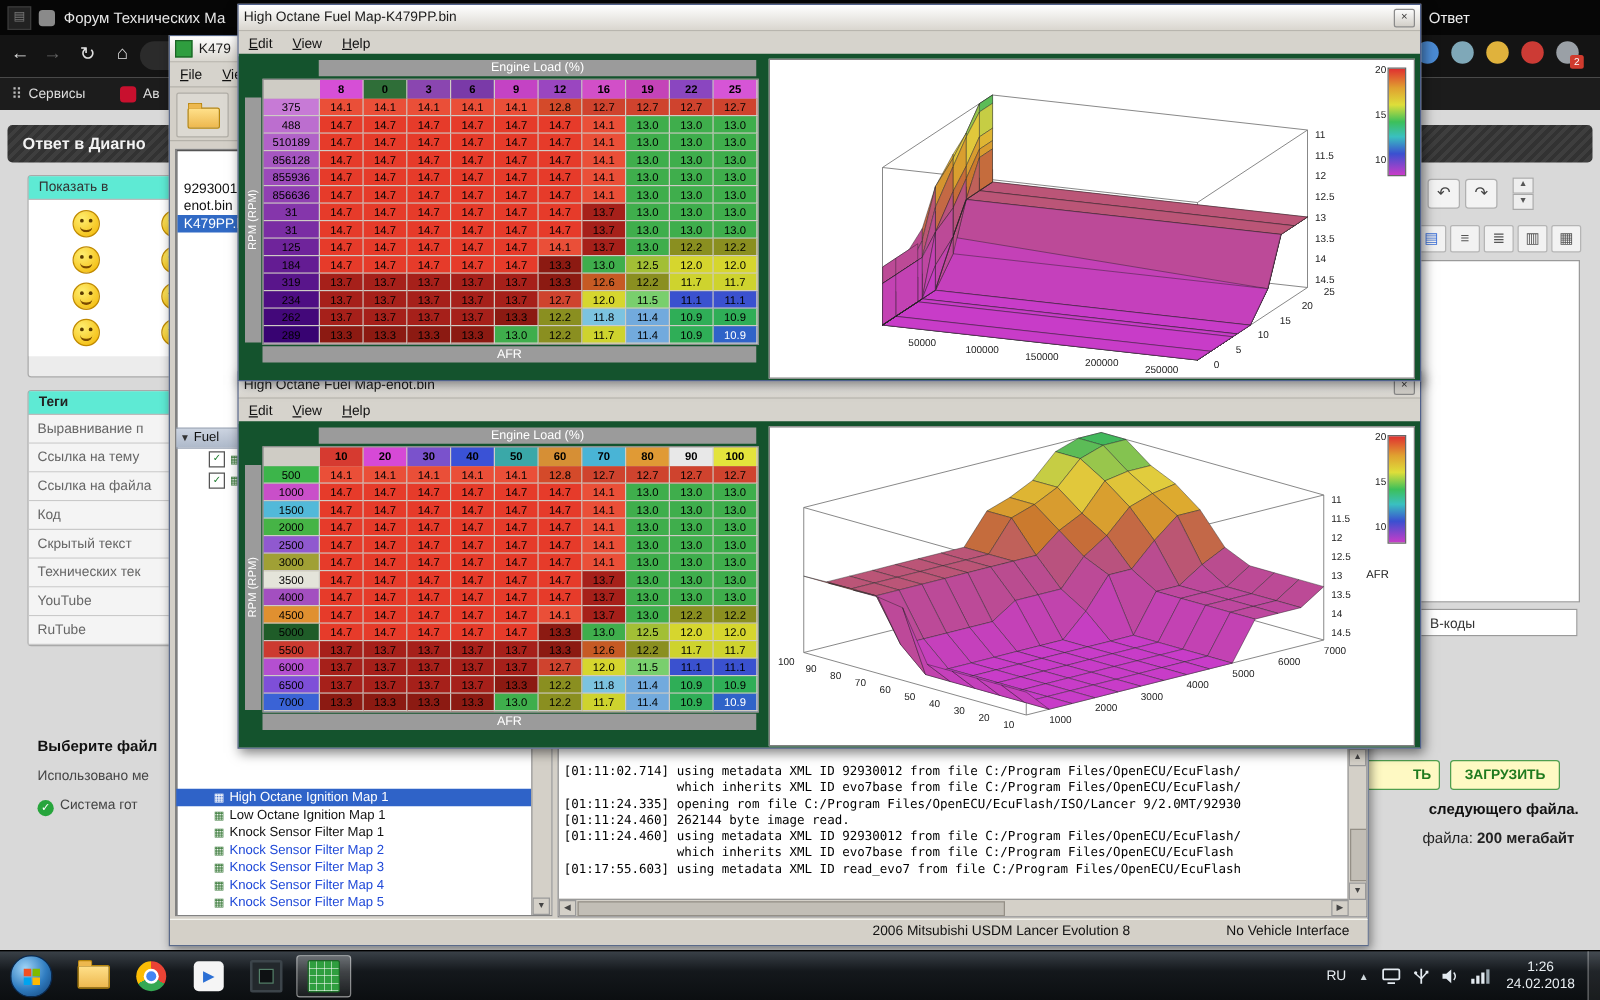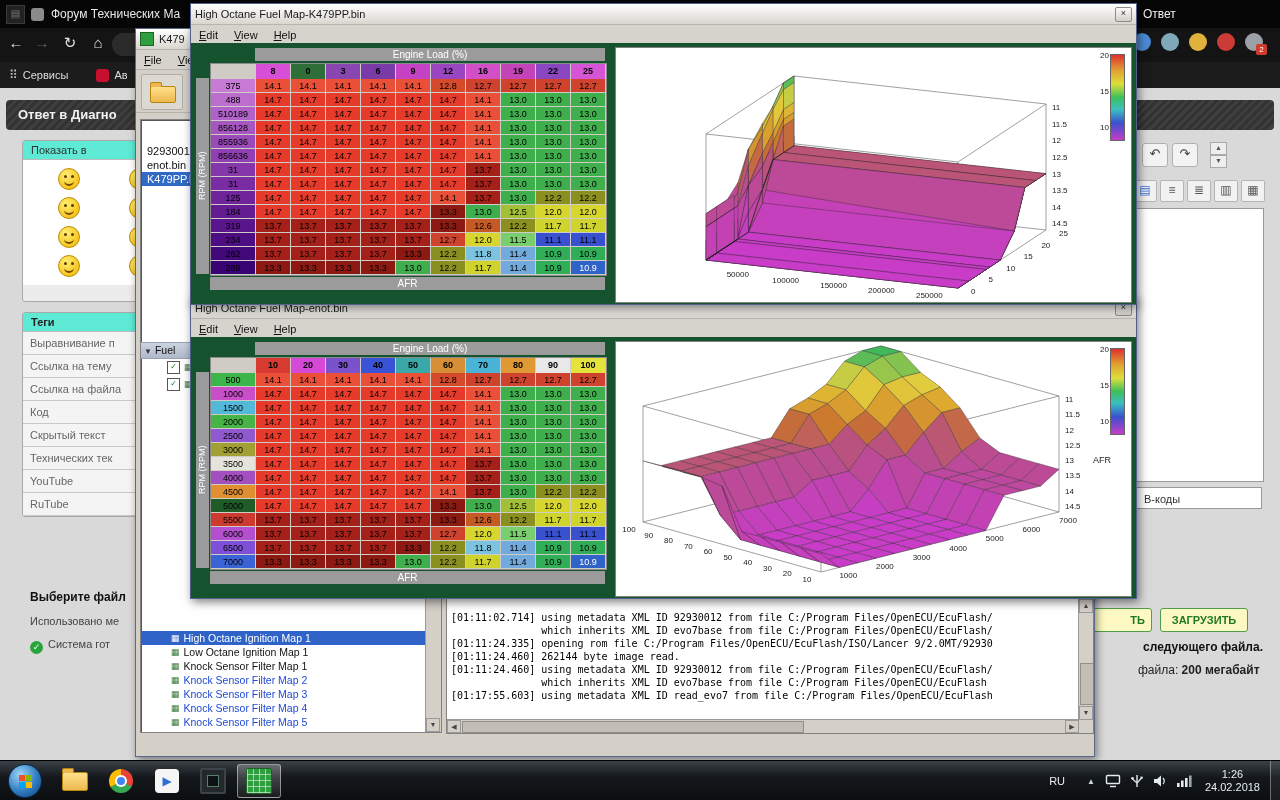--- a/index.html
+++ b/index.html
@@ -151,21 +151,21 @@
   .ic-chrome i b{width:8px;height:8px;border-radius:50%;background:#4285f4;display:block;}
   .ic-player{width:24px;height:24px;background:#f5f5f5;border-radius:4px;color:#2b6fd4;font-size:12px;
     text-align:center;line-height:24px;}
   .ic-chip{width:22px;height:22px;background:#23282c;border:2px solid #3c444a;border-radius:2px;
     display:flex;align-items:center;justify-content:center;}
   .ic-chip i{width:10px;height:10px;background:#0e1113;border:1px solid #55806a;display:block;}
   .ic-ecu{width:24px;height:24px;background:#2f9e3f;border:1px solid #1c6326;border-radius:2px;
     background-image:repeating-linear-gradient(0deg,rgba(255,255,255,.55) 0 1px,transparent 1px 6px),
       repeating-linear-gradient(90deg,rgba(255,255,255,.55) 0 1px,transparent 1px 6px);}
   .tray{margin-left:auto;display:flex;align-items:center;color:#e8eef2;font-size:11px;}
-  .tray .lang{margin-right:22px;text-align:right;}
+  .tray .lang{margin-right:10px;text-align:right;}
   .tray .expand{font-size:8px;color:#cfd8dc;margin-right:10px;}
   .tray svg{margin-right:9px;}
   .clock{text-align:center;line-height:13px;margin:0 10px 0 4px;}
   .show-desktop{width:9px;height:40px;border-left:1px solid rgba(255,255,255,.35);background:rgba(255,255,255,.06);}
 </style>
 </head>
 <body>
 
 <div id="browser">
   <div class="tabstrip">
@@ -378,20 +378,24 @@
     <div class="vsb" style="width:14px">
       <div class="sb-btn" style="top:0">▲</div>
       <div class="sb-thumb" style="bottom:28px;height:40px"></div>
       <div class="sb-btn" style="bottom:13px">▼</div>
     </div>
     <div class="hsb">
       <div class="sb-btn" style="left:0;top:0;height:13px;line-height:11px">◀</div>
       <div class="sb-thumb" style="left:15px;top:1px;height:10px;width:340px"></div>
       <div class="sb-btn" style="left:auto;right:0;top:0;height:13px;line-height:11px">▶</div>
     </div>
+  </div>
+  <div class="statusbar">
+    <span class="abs" style="left:562px;top:3px">2006 Mitsubishi USDM Lancer Evolution 8</span>
+    <span class="abs" style="left:845px;top:3px">No Vehicle Interface</span>
   </div>
 </div>
 
 <div class="map-win" id="win-map-bottom">
   <div class="titlebar">
     <span>High Octane Fuel Map-enot.bin</span>
     <span class="close-btn">×</span>
   </div>
   <div class="menubar">
     <span class="menu-item">Edit</span>

